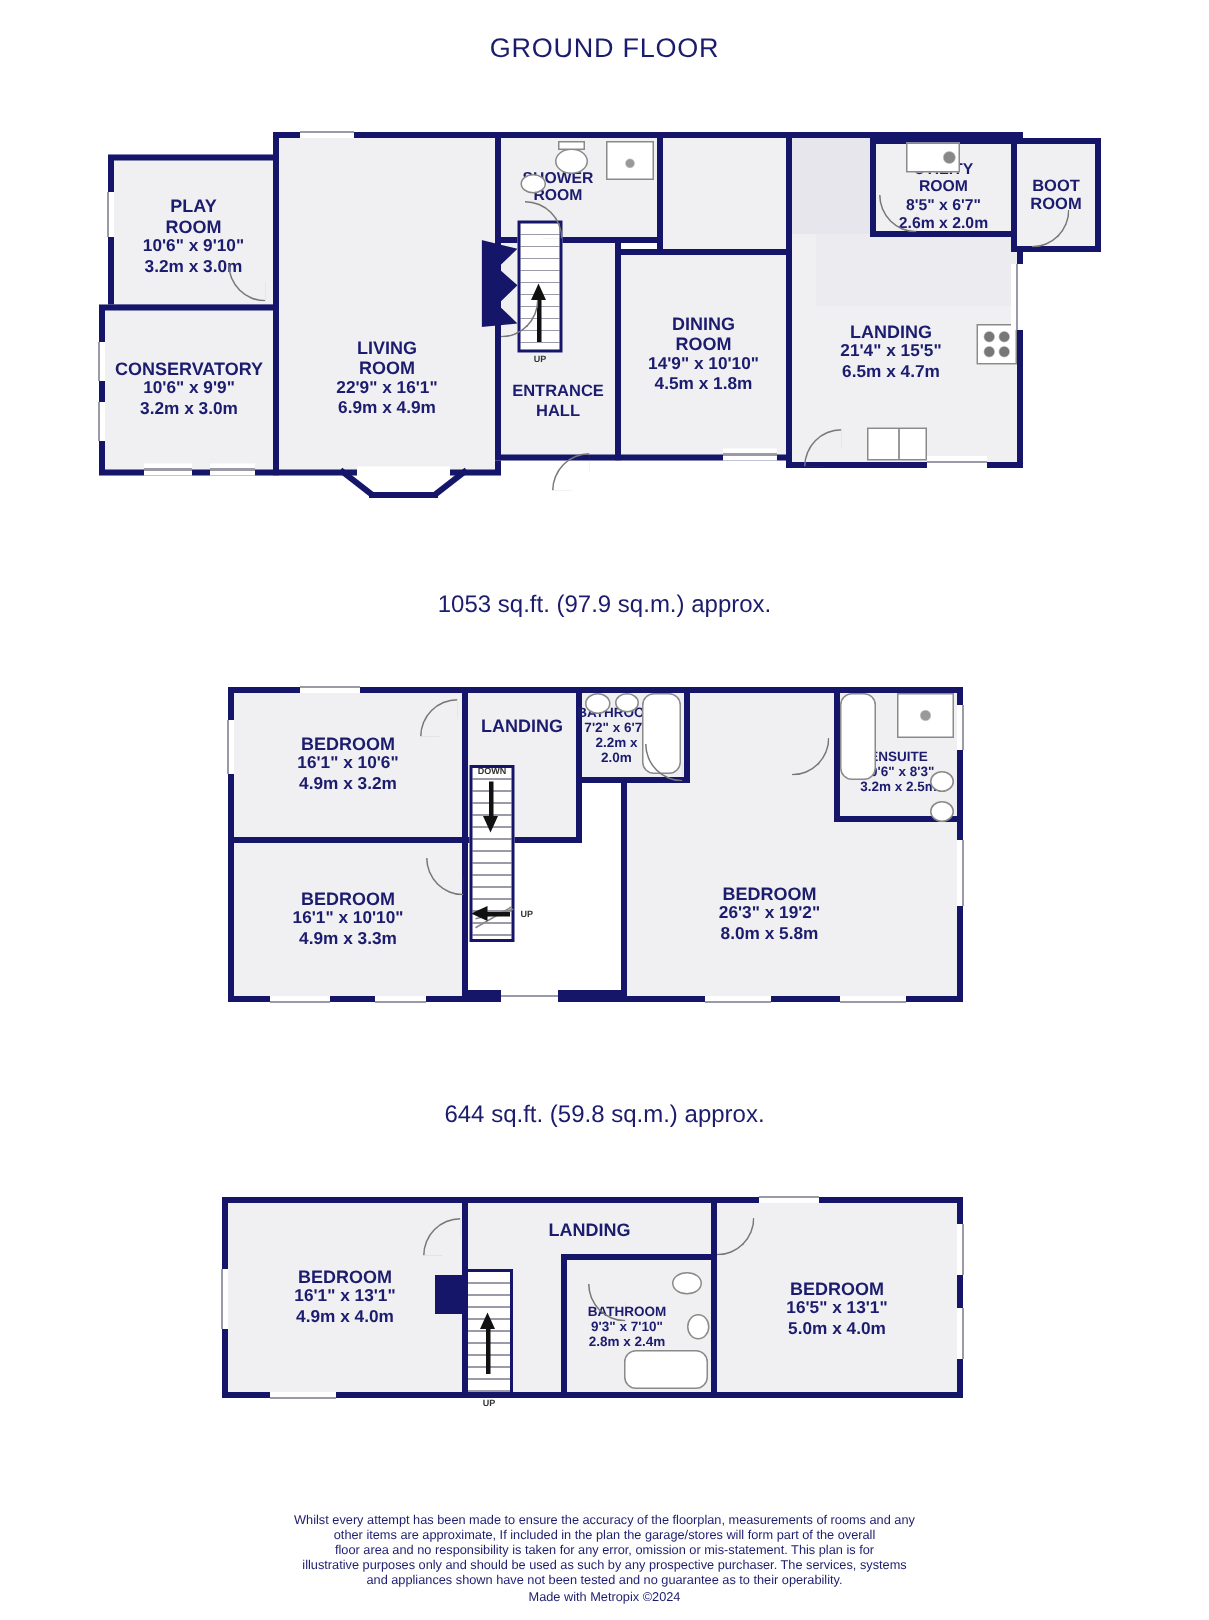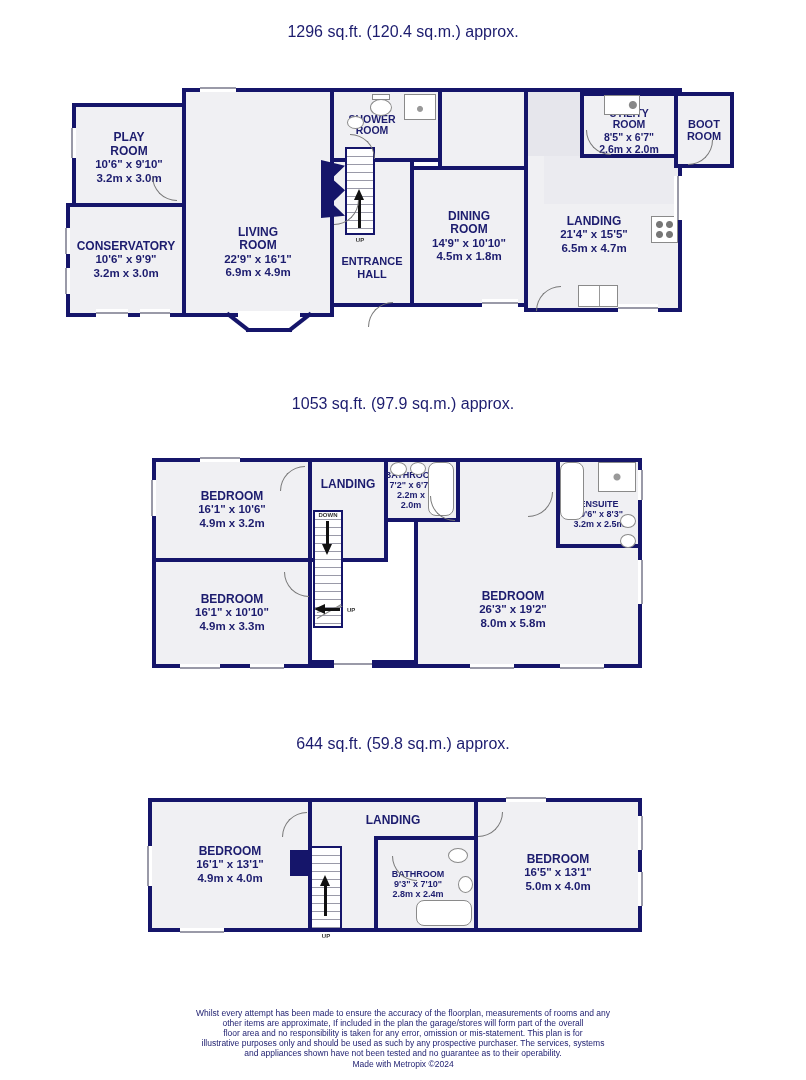--- a/index.html
+++ b/index.html
@@ -50,21 +50,21 @@
   .f-total{font-size:11.5px;line-height:14px;}
   .f-disc{font-size:8.5px;line-height:10px;white-space:pre-line;margin-top:5px;}
   .f-credit{font-size:8.5px;line-height:10px;margin-top:1px;}
 </style>
 </head>
 <body>
 
 <div class="page">
 
   <div class="title" style="top:22px;">
-    <div class="t2">1296 sq.ft. (120.4 sq.m.) approx.</div>
+    <div class="t1">GROUND FLOOR</div>
   </div>
 
   <div class="room" style="left:72px;top:103px;width:114px;height:104px;padding-top:6px;">
     <div class="rname">PLAY
 ROOM</div>
     <div class="rdim">10'6"  x 9'10"</div>
     <div class="rdim">3.2m  x 3.0m</div>
   </div>
   <div class="room" style="left:66px;top:203px;width:120px;height:114px;">
     <div class="rname">CONSERVATORY</div>

